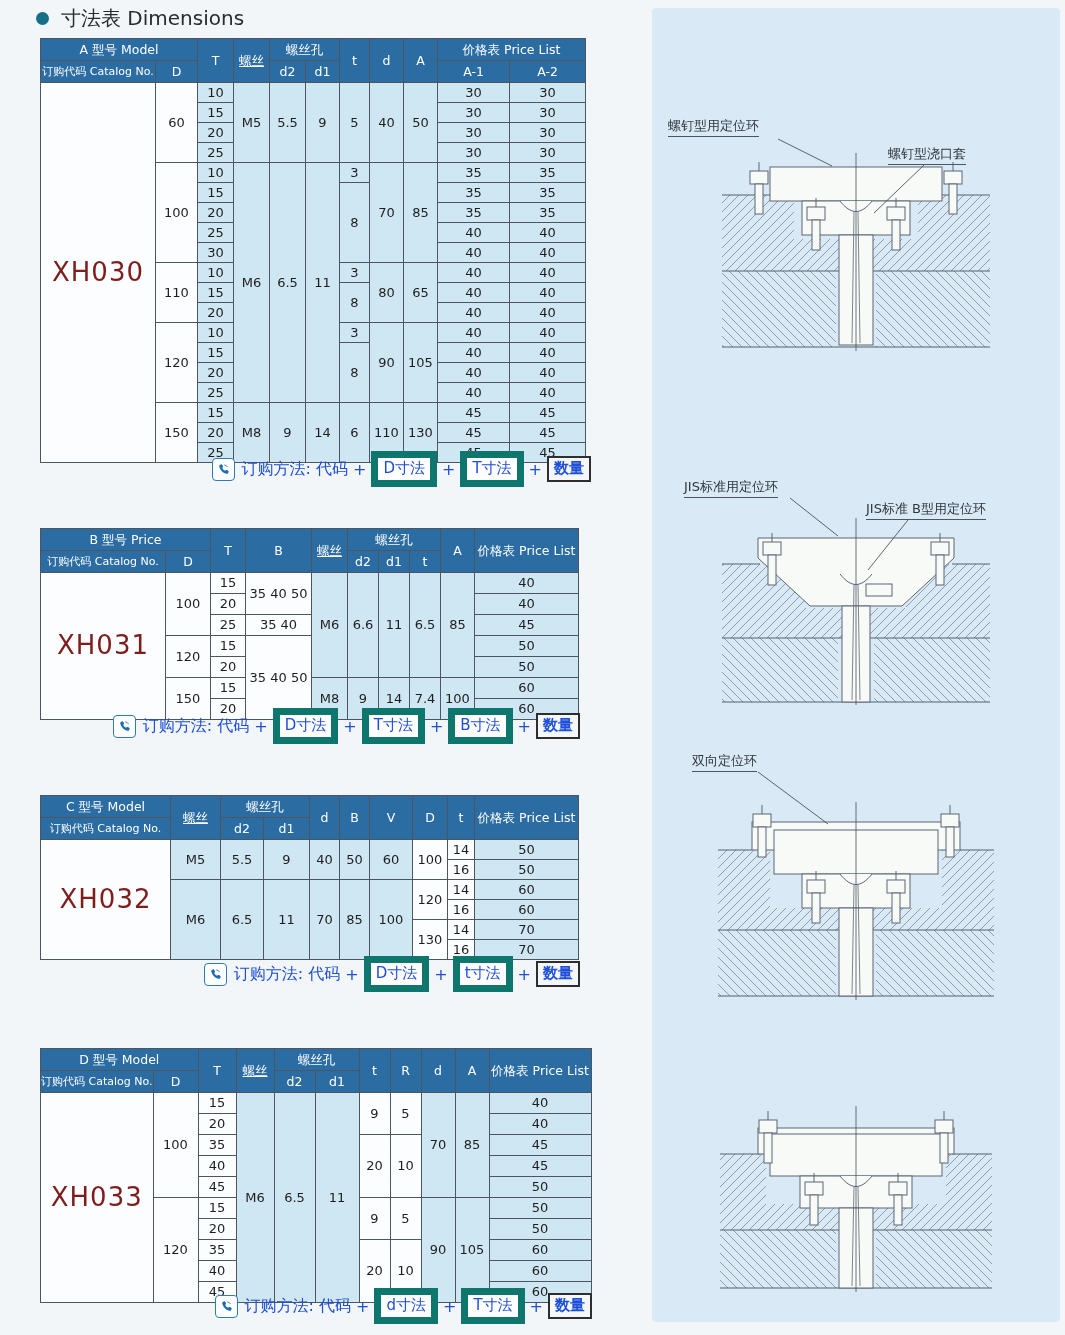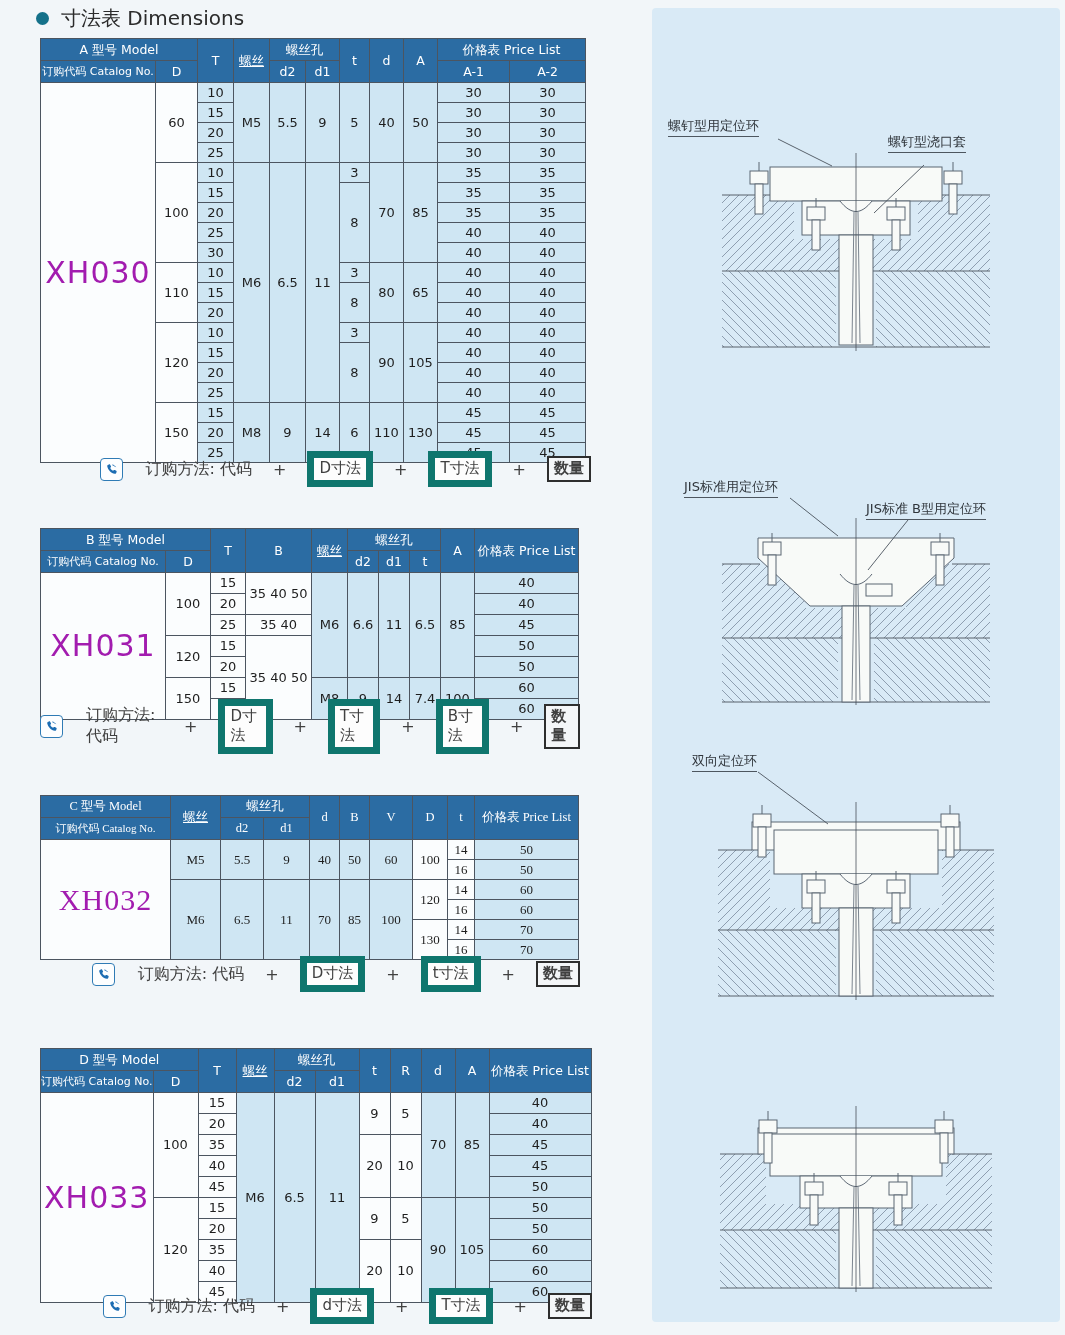--- a/index.html
+++ b/index.html
@@ -13,40 +13,40 @@
   .tbl table{border-collapse:collapse;table-layout:fixed;border:1.5px solid #3a434b}
   .tbl th,.tbl td{border:1px solid #4c5560;text-align:center;vertical-align:middle;padding:0;
       white-space:nowrap;overflow:hidden;line-height:1.05}
   .tbl th{background:#2b6ca3;color:#fff;font-weight:normal;font-size:12.5px;height:21px}
   .tbl th.sm{font-size:11px}
   .tbl th .ul{text-decoration:underline}
   .tbl td{font-size:13px;height:19px;color:#1e1e1e}
   [data-table="B"] td,[data-table="D"] td{height:20px}
   .tbl td.blue{background:#cfe6f3}
   .tbl td.white{background:#fbfdfe}
-  .tbl td.model{background:#fbfdfe;font-size:30px;color:#a21caf;letter-spacing:1px}
-
-  .order{position:absolute;display:flex;align-items:center;justify-content:flex-end;gap:21px;
-      font-size:16px;color:#404040;height:24px}
+  .tbl td.model{background:#fbfdfe;font-size:26px;color:#7f1d1d;letter-spacing:1px}
+
+  .order{position:absolute;display:flex;align-items:center;justify-content:flex-end;gap:5px;
+      font-size:16px;color:#1d4ed8;height:24px}
   .order .phone{width:21px;height:21px;border:1.5px solid #2f7bb5;border-radius:4px;background:#fdfeff;
       display:inline-flex;align-items:center;justify-content:center;margin-right:2px;flex:none}
   .order .box{border:7px solid #0f766e;padding:1px 5px 2px 5px;font-size:15px;background:#fdfdfd}
   .order .box.strong{border:2px solid #2e2e2e;font-weight:bold;background:#f4f6f8}
   .order .plus{margin:0 0px}
 
   .panel{position:absolute;left:652px;top:8px;width:408px;height:1314px;background:#d9eaf6;border-radius:4px}
   .diag{position:absolute;left:8px;width:392px}
   .diag svg{position:absolute;left:0;top:0}
   .dlabel{position:absolute;font-size:13px;color:#30363c;border-bottom:1px solid #4d565f;
       padding-bottom:1px;white-space:nowrap;z-index:2}
   .d1{top:95px;height:250px}
   .d2{top:458px;height:240px}
   .d3{top:738px;height:255px}
   .d4{top:1050px;height:235px}
-  .d1 .l0{left:8px;top:14px}   .d1 .l1{left:228px;top:30px}
+  .d1 .l0{left:8px;top:14px}   .d1 .l1{left:228px;top:42px}
   .d2 .l0{left:24px;top:12px}  .d2 .l1{left:206px;top:34px}
   .d3 .l0{left:32px;top:6px}
 </style>
 </head>
 <body>
 
 <div class="page">
 
   <div class="title">
     <span class="dot"></span>
@@ -245,21 +245,21 @@
           <col style="width: 66px;">
           <col style="width: 36px;">
           <col style="width: 31px;">
           <col style="width: 31px;">
           <col style="width: 31px;">
           <col style="width: 34px;">
           <col style="width: 104px;">
         </colgroup>
         <thead>
           <tr>
-            <th colspan="2">B 型号 Model</th>
+            <th colspan="2">B 型号 Price</th>
             <th rowspan="2">T</th>
             <th rowspan="2">B</th>
             <th rowspan="2"><span class="ul">螺丝</span></th>
             <th colspan="3">螺丝孔</th>
             <th rowspan="2">A</th>
             <th rowspan="2">价格表 Price List</th>
           </tr>
           <tr>
             <th class="sm">订购代码 Catalog No.</th>
             <th>D</th>
@@ -328,21 +328,21 @@
       <span class="plus">+</span>
       <span class="box">D寸法</span>
       <span class="plus">+</span>
       <span class="box">T寸法</span>
       <span class="plus">+</span>
       <span class="box">B寸法</span>
       <span class="plus">+</span>
       <span class="box strong">数量</span>
     </div>
 
-  <div class="tbl" data-table="C" style="left: 40px; top: 795px; font-family: Liberation Serif, serif;">
+  <div class="tbl" data-table="C" style="left: 40px; top: 795px;">
       <table>
         <colgroup>
           <col style="width: 130px;">
           <col style="width: 50px;">
           <col style="width: 43px;">
           <col style="width: 46px;">
           <col style="width: 30px;">
           <col style="width: 30px;">
           <col style="width: 43px;">
           <col style="width: 35px;">

